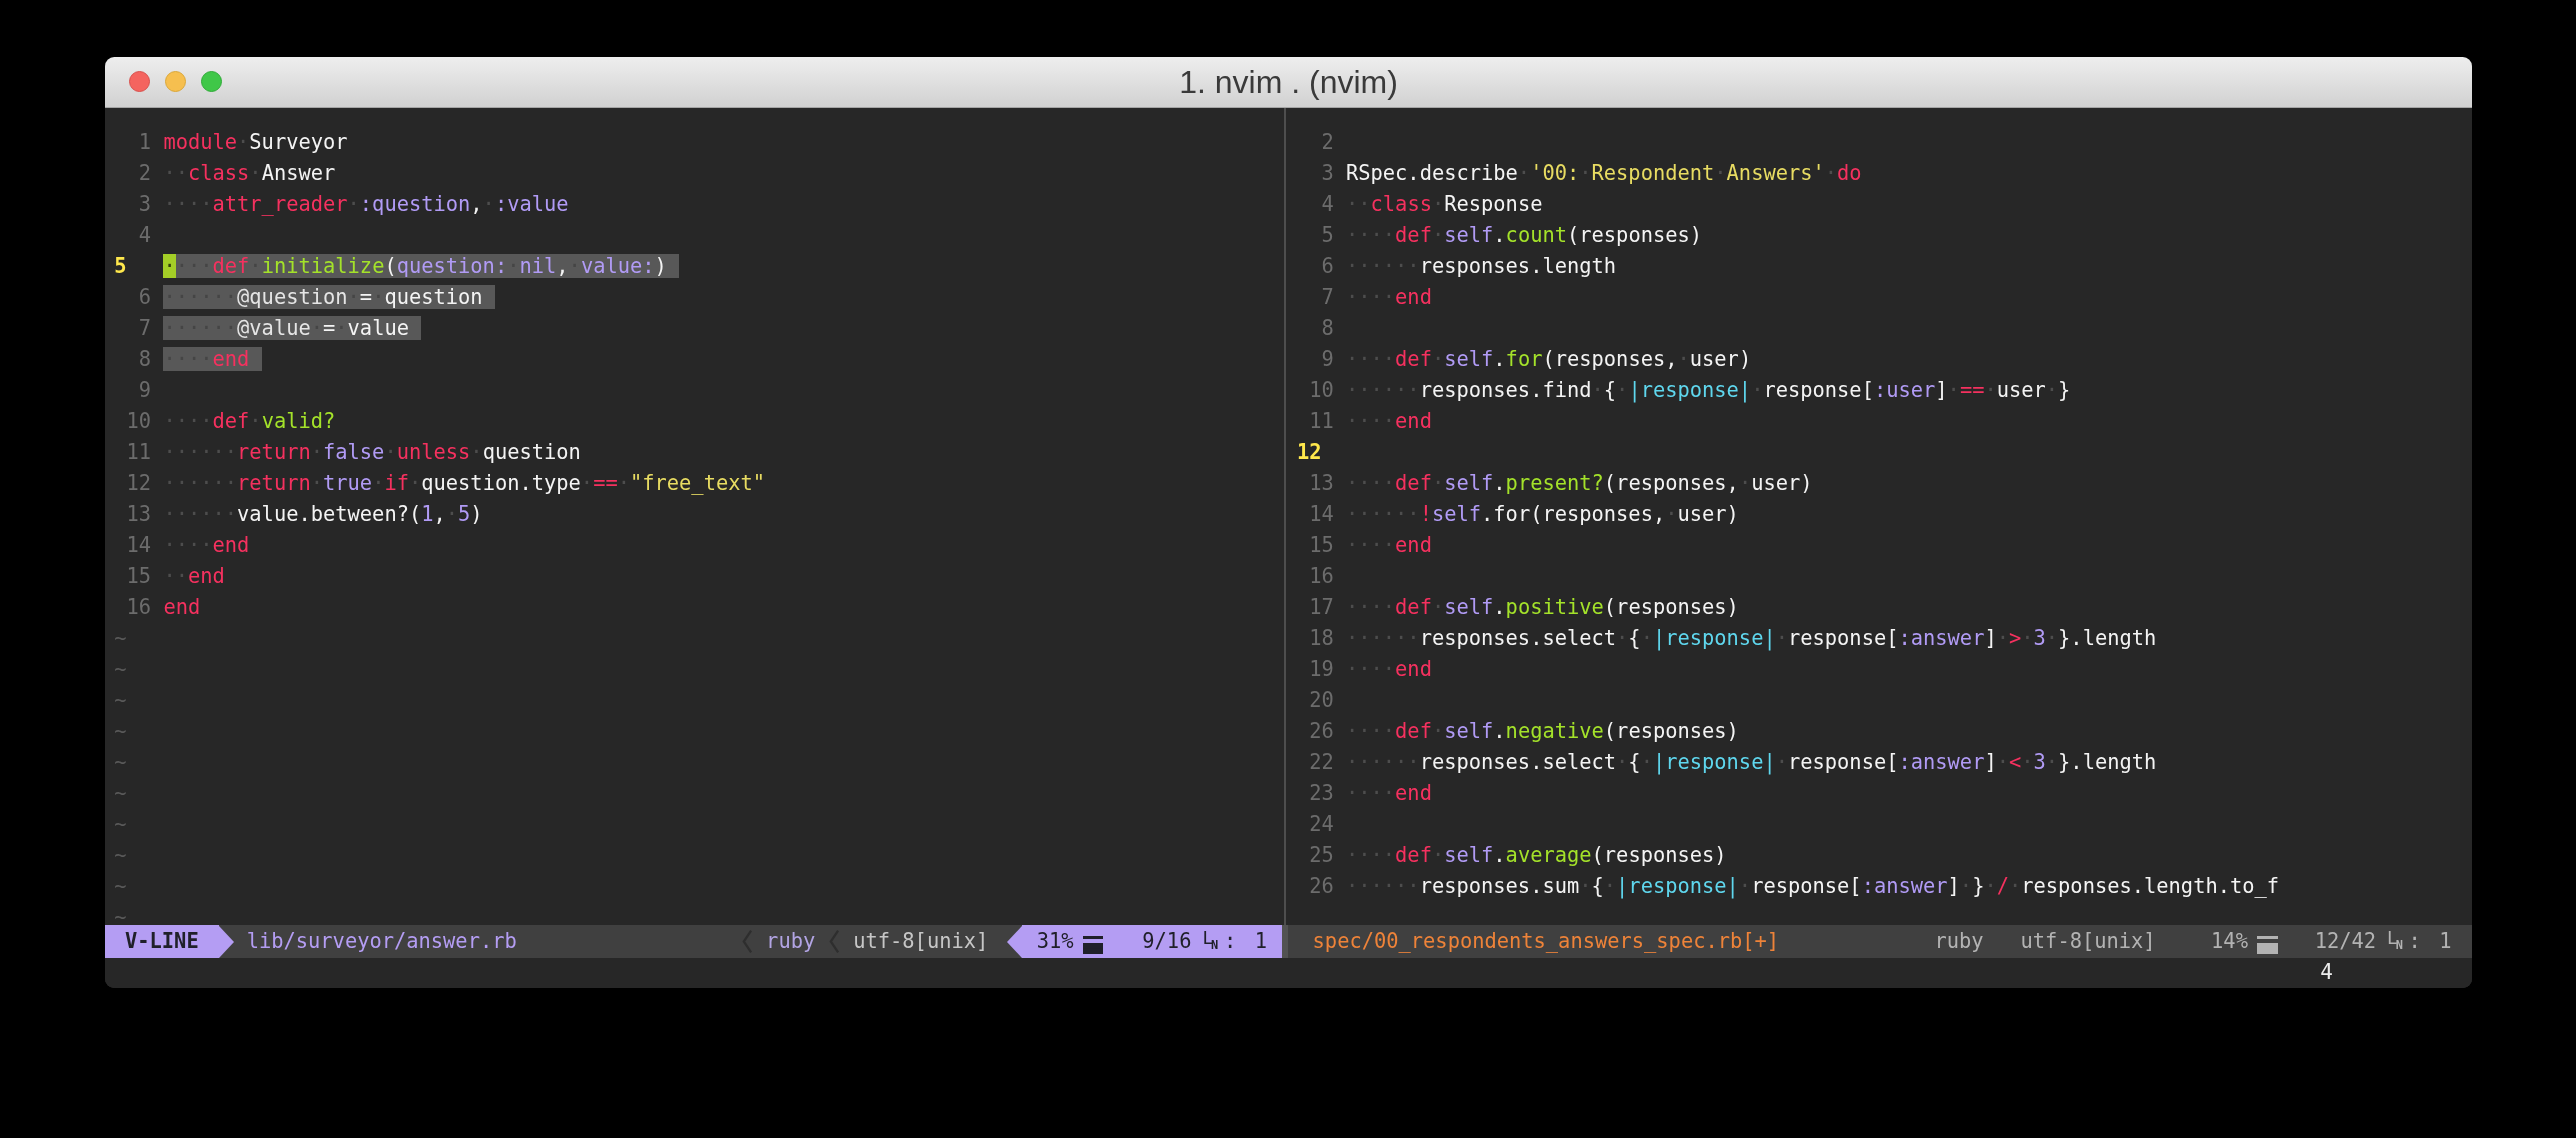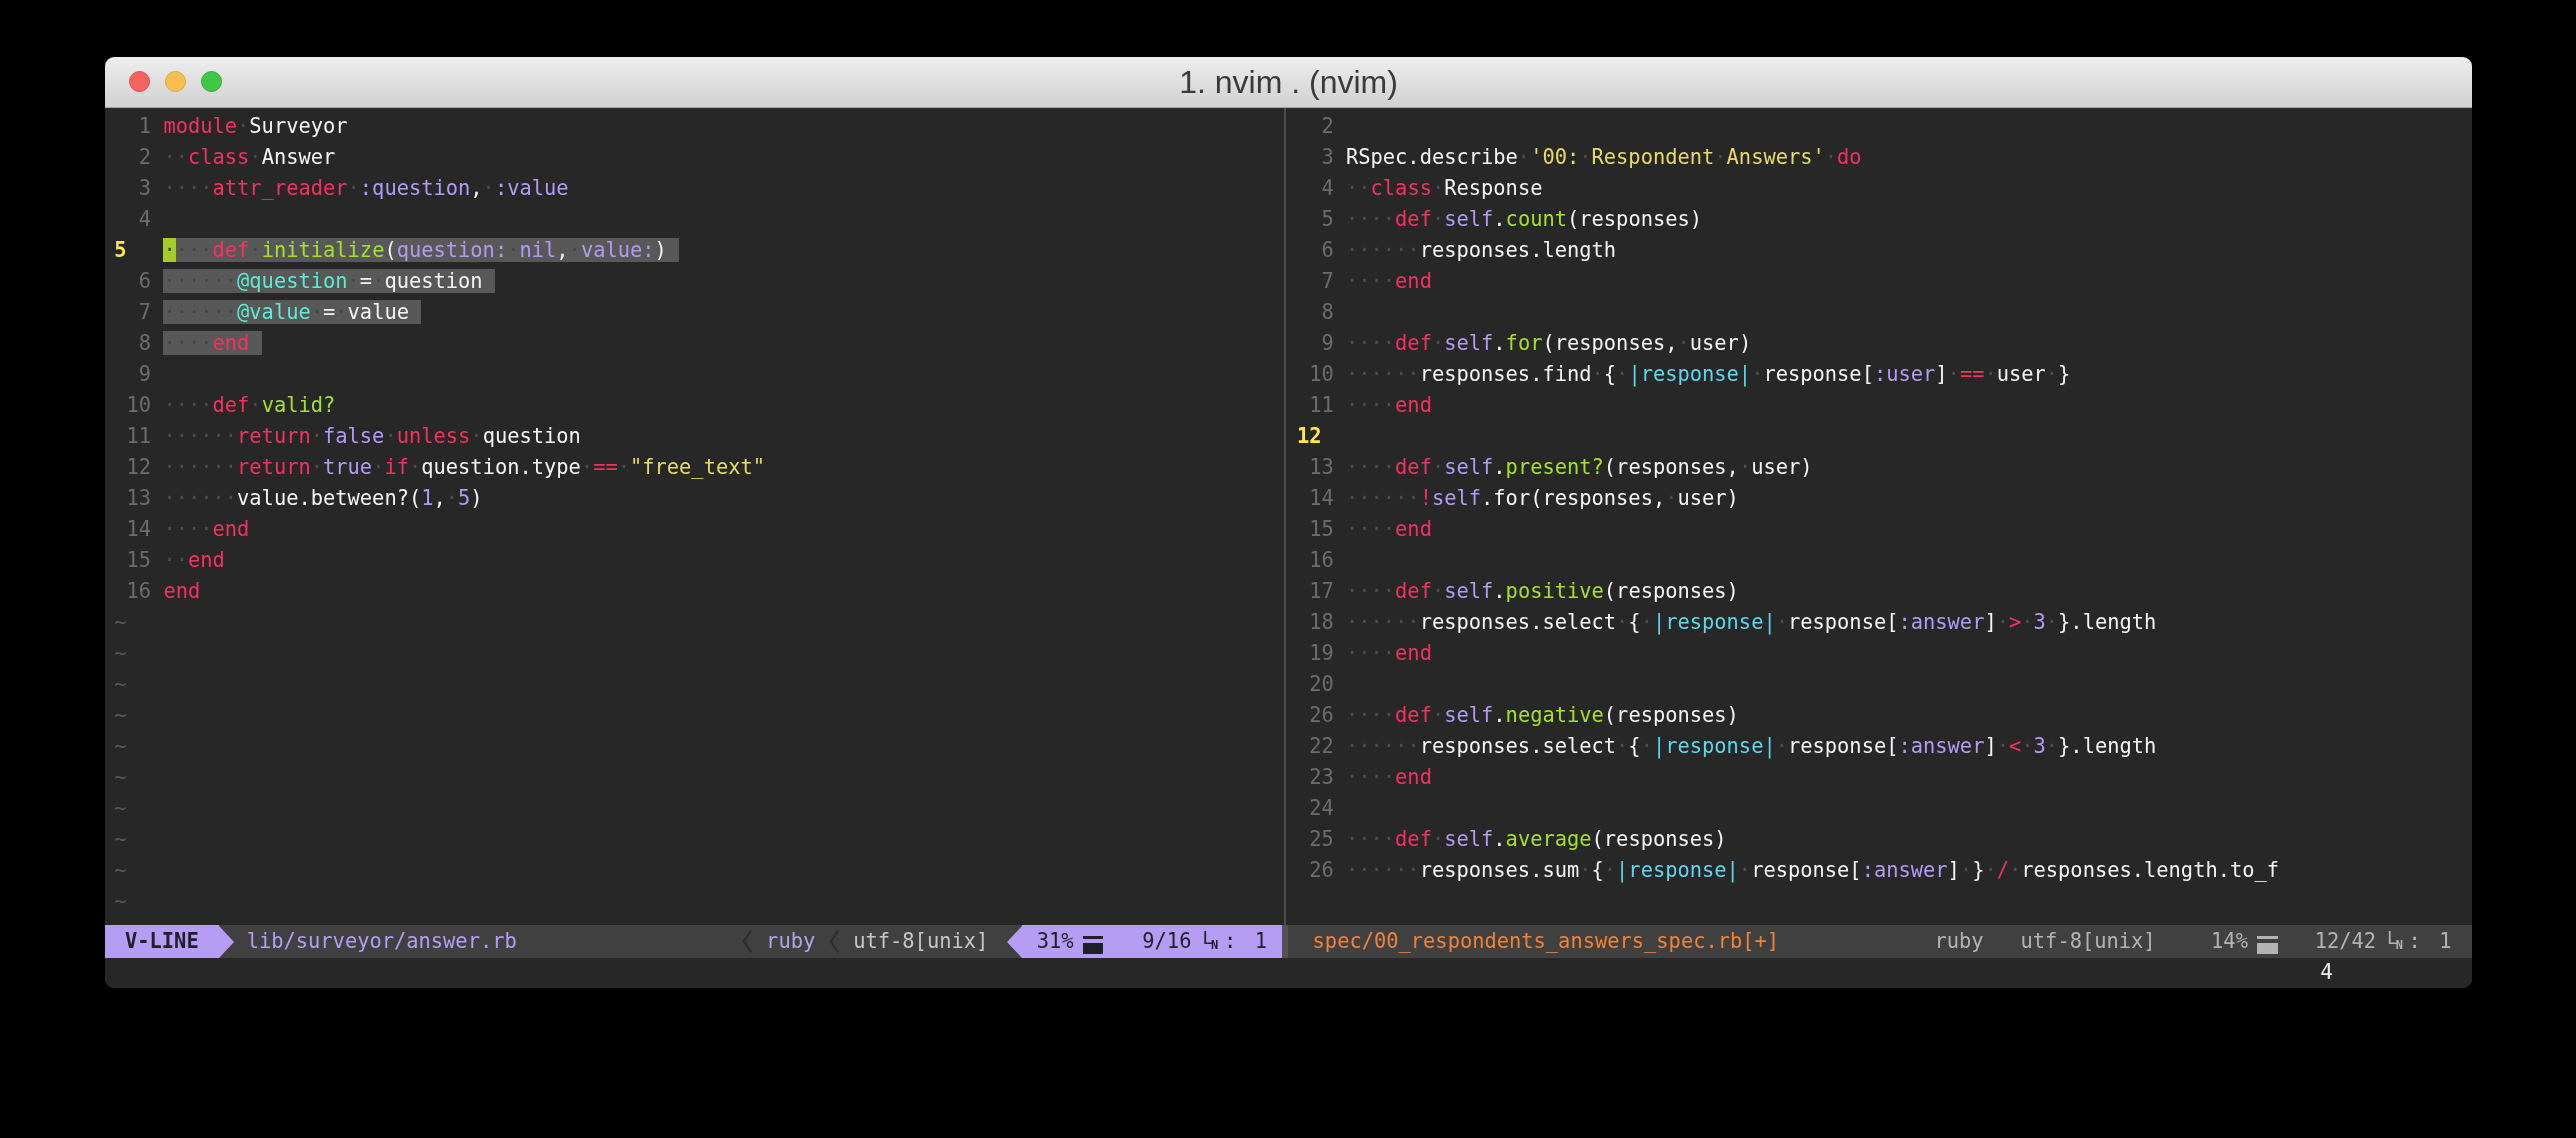--- a/index.html
+++ b/index.html
@@ -37,31 +37,31 @@
   }
   
   .terminal { position:absolute; top:51px; left:0; right:0; bottom:0; display:flex; flex-direction:column; background:#272727; }
   .panes { flex:1; display:flex; min-height:0; }
   .pane { display:flex; flex-direction:column; min-width:0; }
   .pane-left { width:1177px; }
   .pane-right { flex:1; }
   .separator { width:5.6px; position:relative; background:#272727; }
   .separator .sep-line { position:absolute; top:0; bottom:33px; left:1.9px; width:1.9px; background:#4e4e4e; }
   .separator .sep-foot { position:absolute; bottom:0; height:33px; width:100%; background:#525252; }
-  .code-area { flex:1; overflow:hidden; padding-top:3px; }
+  .code-area { flex:1; overflow:hidden; padding-top:19px; }
   .row { height:31px; line-height:31px; font-size:20.4px; white-space:pre; padding-left:9.3px; color:#f4f4f4; }
   .num { display:inline-block; width:3ch; text-align:right; color:#6c6c6c; margin-right:1ch; }
   .num.curnum { text-align:left; color:#ffe84c; font-weight:bold; }
   .tilde { color:#5a5a5a; }
   
   .kw  { color:#f5315f; }
   .fn  { color:#a4e22a; }
   .sym { color:#b19bf5; }
   .str { color:#e8dc62; }
-  .ivar{ color:#5eead4;margin-top:36px; }
+  .ivar{ color:#e5e5e5;margin-top:36px; }
   .blk { color:#5fd7ee; }
   .txt { color:#f4f4f4; }
   .ws  { color:#4d4d4d; }
   .selbg { background:#585858; }
   .selbg .ws { color:#454545; }
   .selpad { background:#585858; }
   .cur { background:#a4ce27; color:#33410c; }
   
   .statusline {
     height:33px; display:flex; align-items:center;

